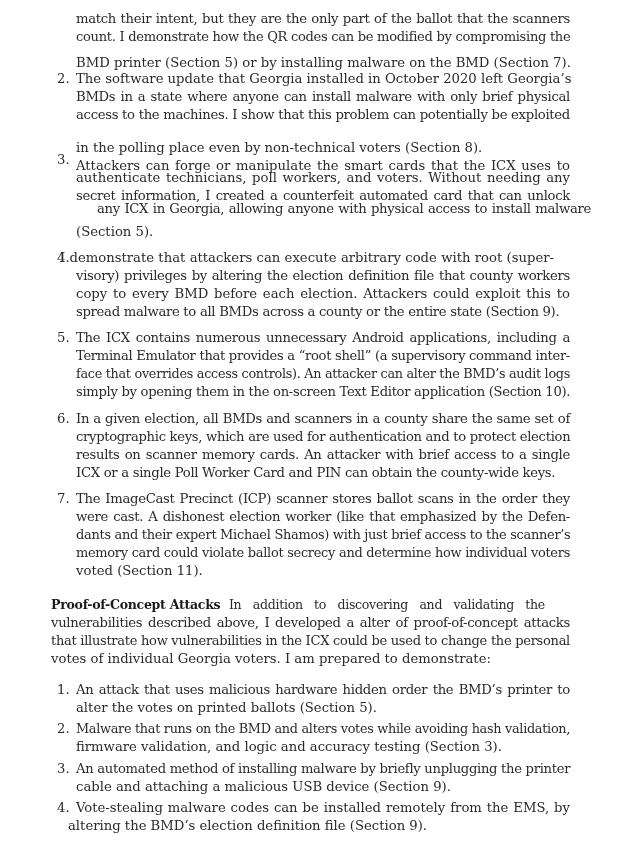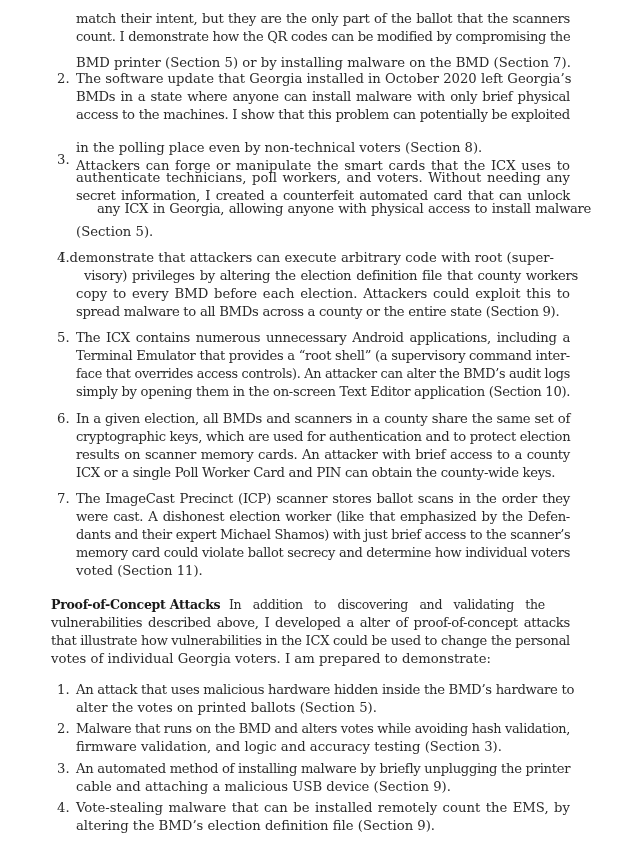--- a/index.html
+++ b/index.html
@@ -42,38 +42,38 @@
     <div class="line justify" style="left:76px;top:157px;">Attackers can forge or manipulate the smart cards that the ICX uses to</div>
     <div class="line justify" style="left:76px;top:169px;">authenticate technicians, poll workers, and voters. Without needing any</div>
     <div class="line justify" style="left: 76px; top: 187px; letter-spacing: -0.3px;">secret information, I created a counterfeit automated card that can unlock</div>
     <div class="line justify" style="left: 76px; top: 200px; letter-spacing: -0.3px; margin-left: 21px;">any ICX in Georgia, allowing anyone with physical access to install malware</div>
     <div class="line" style="left:76px;top:223px;">(Section 5).</div>
   </div>
 
   <div>
     <div class="num" style="left:57px;top:249px;">4.</div>
     <div class="line justify" style="left:60px;top:249px;">I demonstrate that attackers can execute arbitrary code with root (super-</div>
-    <div class="line justify" style="left: 84px; top: 267px; letter-spacing: -0.3px;">visory) privileges by altering the election definition file that county workers</div>
+    <div class="line justify" style="left: 76px; top: 267px; letter-spacing: -0.3px;">visory) privileges by altering the election definition file that county workers</div>
     <div class="line justify" style="left:76px;top:285px;">copy to every BMD before each election. Attackers could exploit this to</div>
     <div class="line" style="left: 76px; top: 303px; letter-spacing: -0.3px;">spread malware to all BMDs across a county or the entire state (Section 9).</div>
   </div>
 
   <div>
     <div class="num" style="left:57px;top:329px;">5.</div>
     <div class="line justify" style="left: 76px; top: 329px; letter-spacing: -0.3px;">The ICX contains numerous unnecessary Android applications, including a</div>
     <div class="line justify" style="left: 76px; top: 347px; letter-spacing: -0.3px; transform: scaleX(0.991968); width: 498px;">Terminal Emulator that provides a “root shell” (a supervisory command inter-</div>
     <div class="line justify" style="left: 76px; top: 365px; letter-spacing: -0.3px; transform: scaleX(0.97053); width: 509px;">face that overrides access controls). An attacker can alter the BMD’s audit logs</div>
     <div class="line" style="left: 76px; top: 383px; letter-spacing: -0.3px; transform: scaleX(0.995968); width: 496px;">simply by opening them in the on-screen Text Editor application (Section 10).</div>
   </div>
 
   <div>
     <div class="num" style="left:57px;top:410px;">6.</div>
     <div class="line justify" style="left: 76px; top: 410px; letter-spacing: -0.3px;">In a given election, all BMDs and scanners in a county share the same set of</div>
     <div class="line justify" style="left: 76px; top: 428px; letter-spacing: -0.3px; transform: scaleX(0.995968); width: 496px;">cryptographic keys, which are used for authentication and to protect election</div>
-    <div class="line justify" style="left: 76px; top: 446px; letter-spacing: -0.3px;">results on scanner memory cards. An attacker with brief access to a county</div>
+    <div class="line justify" style="left: 76px; top: 446px; letter-spacing: -0.3px;">results on scanner memory cards. An attacker with brief access to a single</div>
     <div class="line" style="left: 76px; top: 464px; letter-spacing: -0.3px;">ICX or a single Poll Worker Card and PIN can obtain the county-wide keys.</div>
   </div>
 
   <div>
     <div class="num" style="left:57px;top:490px;">7.</div>
     <div class="line justify" style="left: 76px; top: 490px; letter-spacing: -0.3px;">The ImageCast Precinct (ICP) scanner stores ballot scans in the order they</div>
     <div class="line justify" style="left: 76px; top: 508px; letter-spacing: -0.3px;">were cast. A dishonest election worker (like that emphasized by the Defen-</div>
     <div class="line justify" style="left: 76px; top: 526px; letter-spacing: -0.3px; transform: scaleX(0.982107); width: 503px;">dants and their expert Michael Shamos) with just brief access to the scanner’s</div>
     <div class="line justify" style="left: 76px; top: 544px; letter-spacing: -0.3px; transform: scaleX(0.982107); width: 503px;">memory card could violate ballot secrecy and determine how individual voters</div>
     <div class="line" style="left:76px;top:562px;">voted (Section 11).</div>
@@ -84,32 +84,32 @@
       <span class="bold">Proof-of-Concept Attacks</span>
       <span style="flex:1;margin-left:9px;text-align:justify;text-align-last:justify;">In addition to discovering and validating the</span>
     </div>
     <div class="line justify" style="left: 51px; top: 614px; width: 519px; letter-spacing: -0.3px;">vulnerabilities described above, I developed a alter of proof-of-concept attacks</div>
     <div class="line justify" style="left: 51px; top: 632px; width: 525px; letter-spacing: -0.3px; transform: scaleX(0.988571);">that illustrate how vulnerabilities in the ICX could be used to change the personal</div>
     <div class="line" style="left:51px;top:650px;">votes of individual Georgia voters. I am prepared to demonstrate:</div>
   </div>
 
   <div>
     <div class="num" style="left:57px;top:681px;">1.</div>
-    <div class="line justify" style="left: 76px; top: 681px; letter-spacing: -0.3px;">An attack that uses malicious hardware hidden inside the BMD’s hardware to</div>
+    <div class="line justify" style="left: 76px; top: 681px; letter-spacing: -0.3px;">An attack that uses malicious hardware hidden order the BMD’s printer to</div>
     <div class="line" style="left:76px;top:699px;">alter the votes on printed ballots (Section 5).</div>
   </div>
   <div>
     <div class="num" style="left:57px;top:720px;">2.</div>
     <div class="line justify" style="left: 76px; top: 720px; letter-spacing: -0.3px; transform: scaleX(0.972441); width: 508px;">Malware that runs on the BMD and alters votes while avoiding hash validation,</div>
     <div class="line" style="left:76px;top:738px;">firmware validation, and logic and accuracy testing (Section 3).</div>
   </div>
   <div>
     <div class="num" style="left:57px;top:760px;">3.</div>
     <div class="line justify" style="left: 76px; top: 760px; letter-spacing: -0.3px; transform: scaleX(0.995968); width: 496px;">An automated method of installing malware by briefly unplugging the printer</div>
     <div class="line" style="left:76px;top:778px;">cable and attaching a malicious USB device (Section 9).</div>
   </div>
   <div>
     <div class="num" style="left:57px;top:799px;">4.</div>
-    <div class="line justify" style="left:76px;top:799px;">Vote-stealing malware that can be installed remotely count the EMS, by</div>
-    <div class="line" style="left:76px;top:817px;">altering the BMD’s election definition file (Section 9).</div>
+    <div class="line justify" style="left:76px;top:799px;">Vote-stealing malware codes can be installed remotely from the EMS, by</div>
+    <div class="line" style="left:68px;top:817px;">altering the BMD’s election definition file (Section 9).</div>
   </div>
 
 </div>
 
 </body></html>

